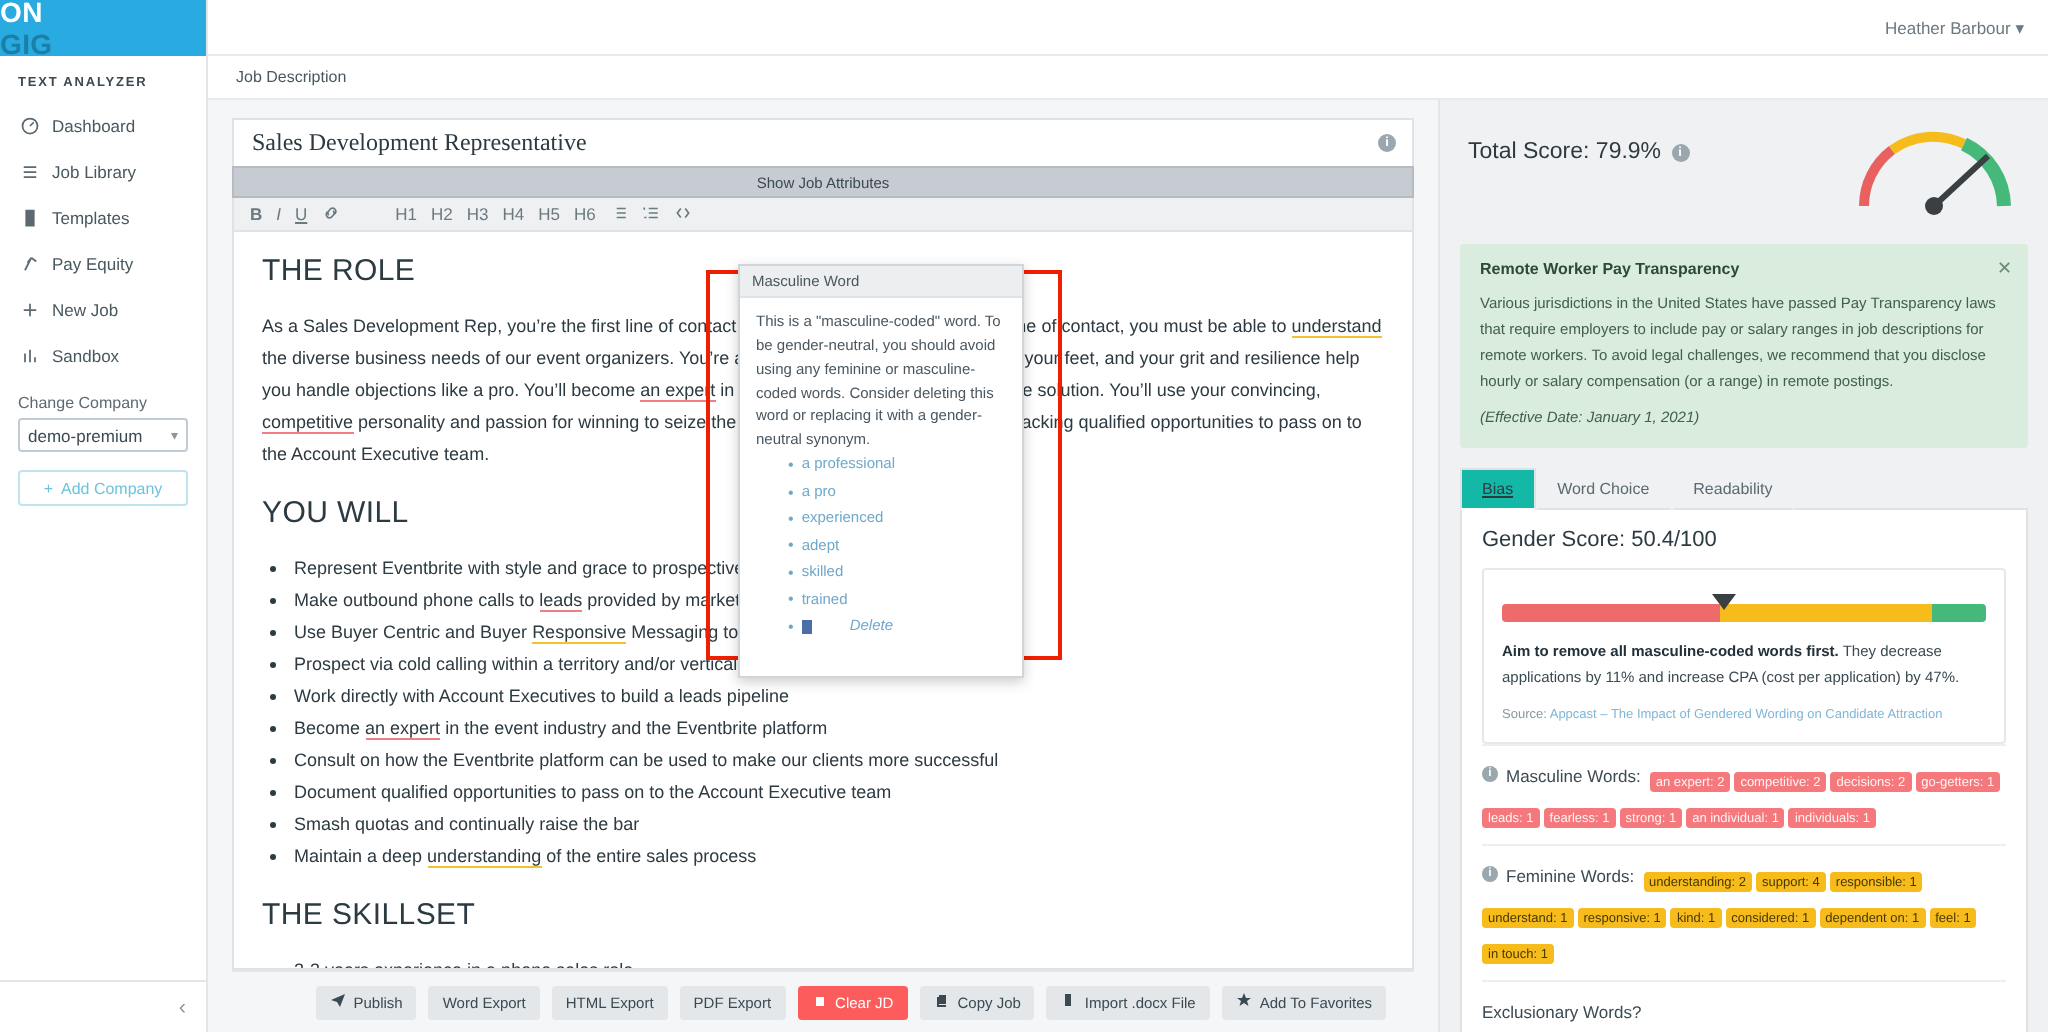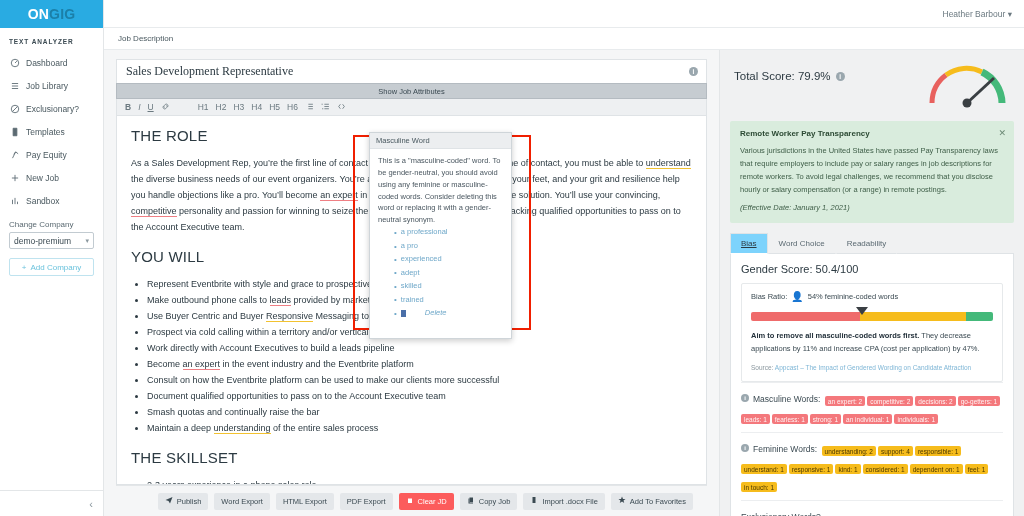--- a/index.html
+++ b/index.html
@@ -11,22 +11,22 @@
   .app { display: flex; width: 1024px; height: 516px; position: relative; }
 
   
   .sidebar {
     width: 104px; height: 516px; background: #ffffff;
     border-right: 1px solid #e3e6e8; display: flex; flex-direction: column;
     position: relative; flex: 0 0 104px;
   }
   .logo {
     height: 28px; background: #29abe2; display: flex;
-    align-items: center; justify-content: center;
-    color: #fff; font-size: 14px; font-weight: bold; letter-spacing: .2px;
+    justify-content: center;
+    color: #fff; font-size: 14px; font-weight: bold; letter-spacing: .2px; flex-direction: column;
   }
   .logo .g { color: #1b7fa8; }
   .nav-title {
     font-size: 6.5px; font-weight: bold; color: #3b4a52;
     letter-spacing: .9px; padding: 10px 0 6px 9px;
   }
   .nav-item {
     display: flex; align-items: center; gap: 6px;
     padding: 6px 0 6px 9px; font-size: 8.5px; color: #49585f; cursor: pointer;
   }
@@ -156,21 +156,21 @@
   .notice h4 { font-size: 8px; color: #2c4a34; margin-bottom: 7px; }
   .notice p { font-size: 7.5px; color: #41604a; line-height: 1.72; }
   .notice .eff { font-style: italic; margin-top: 5px; }
   .notice-x { position: absolute; right: 8px; top: 7px; font-size: 9px; color: #6d8a76; cursor: pointer; }
 
   .tabs { display: flex; margin-top: 10px; }
   .tab {
     font-size: 8px; color: #5b6a72; padding: 5px 10px; cursor: pointer;
     border: 1px solid transparent; border-bottom: 1px solid #dfe3e6;
   }
-  .tab.active { background: #7dd3fc; border-color: #dfe3e6; border-bottom-color: #fff; color: #2c3a42; text-decoration: underline; }
+  .tab.active { background: #14b8a6; border-color: #dfe3e6; border-bottom-color: #fff; color: #2c3a42; text-decoration: underline; }
   .tabfill { flex: 1; border-bottom: 1px solid #dfe3e6; }
 
   .panel { background: #fff; border: 1px solid #dfe3e6; border-top: none; padding: 9px 10px 0 10px; }
   .gender-score { font-size: 11px; color: #2c3a42; margin-bottom: 8px; }
   .ratio-card { border: 1px solid #e6e9eb; border-radius: 2px; padding: 7px 9px 10px 9px; }
   .ratio-line { font-size: 7.5px; color: #3b4a52; display: flex; align-items: center; gap: 4px; }
   .bar { display: flex; height: 9px; border-radius: 2px; overflow: hidden; margin: 10px 0 9px 0; }
   .bar .r { background: #ef6b6b; } .bar .y { background: #f6bc1c; } .bar .g { background: #44b97a; }
   .needle-wrap { position: relative; height: 0; }
   .needle {
@@ -219,29 +219,20 @@
         </span>
       <span>Dashboard</span>
     </div>
     <div class="nav-item">
       <span class="ico">
           <svg viewBox="0 0 16 16">
             <path d="M3 4h10M3 8h10M3 12h10"></path>
           </svg>
         </span>
       <span>Job Library</span>
-    </div>
-    <div class="nav-item">
-      <span class="ico">
-          <svg viewBox="0 0 16 16">
-            <circle cx="8" cy="8" r="6"></circle>
-            <path d="M4 12 L12 4"></path>
-          </svg>
-        </span>
-      <span>Exclusionary?</span>
     </div>
     <div class="nav-item">
       <span class="ico">
           <svg viewBox="0 0 16 16">
             <path d="M5 2h6v12H5z" fill="#5b6a72"></path>
           </svg>
         </span>
       <span>Templates</span>
     </div>
     <div class="nav-item">
@@ -446,25 +437,20 @@
           <div class="tab active">Bias</div>
           <div class="tab">Word Choice</div>
           <div class="tab">Readability</div>
           <div class="tabfill"></div>
         </div>
 
         <div class="panel">
           <div class="gender-score">Gender Score: 50.4/100</div>
 
           <div class="ratio-card">
-            <div class="ratio-line">
-              <span>Bias Ratio:</span>
-              <span style="color:#f6bc1c;font-size:10px;">👤</span>
-              <span>54% feminine-coded words</span>
-            </div>
             <div class="needle-wrap">
               <div class="needle" id="needle" style="top: 5px; left: calc(46% - 6px);"></div>
             </div>
             <div class="bar">
               <div class="r" id="barR" style="width: 45%;"></div>
               <div class="y" id="barY" style="width: 44%;"></div>
               <div class="g" id="barG" style="width: 11%;"></div>
             </div>
             <div class="aim">
               <b>Aim to remove all masculine-coded words first.</b><span> They decrease applications by 11% and increase CPA (cost per application) by 47%.</span>

